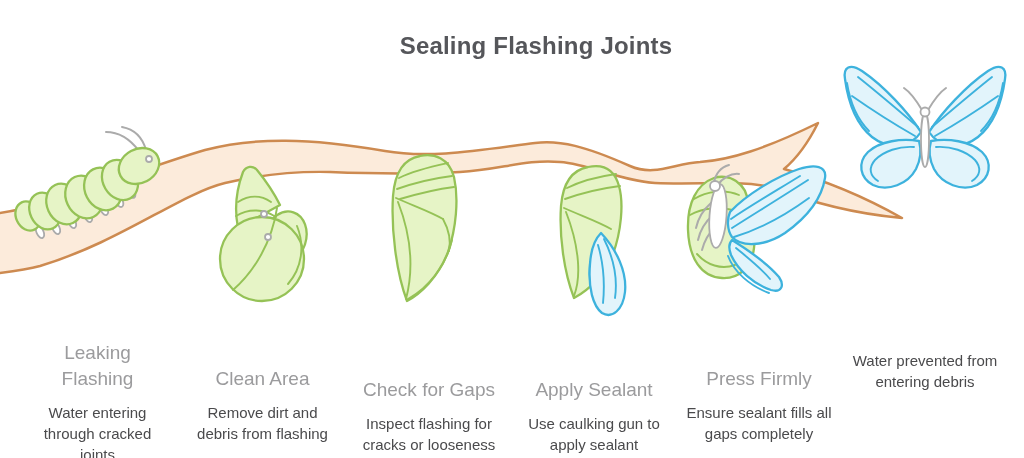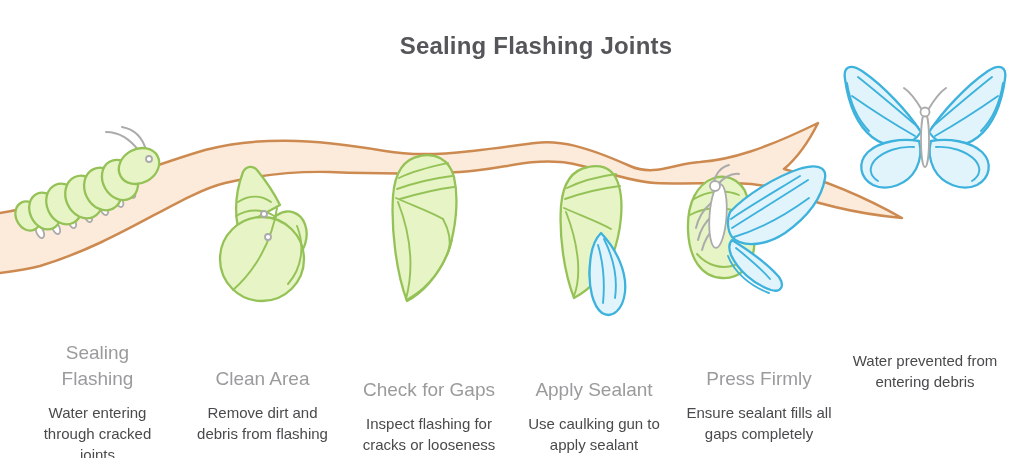--- a/index.html
+++ b/index.html
@@ -169,21 +169,21 @@
       <path class="bll" d="M 914,147 C 899,146 884,151 875,160 C 868,168 870,176 878,181"></path>
       <path class="bll" d="M 936,147 C 951,146 966,151 975,160 C 982,168 980,176 972,181"></path>
       <path class="gy" d="M 922,110 C 916,100 910,92 904,88"></path>
       <path class="gy" d="M 928,110 C 934,100 940,92 946,88"></path>
       <ellipse class="gyf" cx="925" cy="140" rx="4" ry="27"></ellipse>
       <circle class="gyf" cx="925" cy="112" r="4.5"></circle>
     </g>
   </svg>
 
   <div class="stage s1">
-    <div class="stage-title">Sealing Flashing</div>
+    <div class="stage-title">Leaking Flashing</div>
     <div class="stage-desc">Water entering through cracked joints</div>
   </div>
   <div class="stage s2">
     <div class="stage-title">Clean Area</div>
     <div class="stage-desc">Remove dirt and debris from flashing</div>
   </div>
   <div class="stage s3">
     <div class="stage-title">Check for Gaps</div>
     <div class="stage-desc">Inspect flashing for cracks or looseness</div>
   </div>

